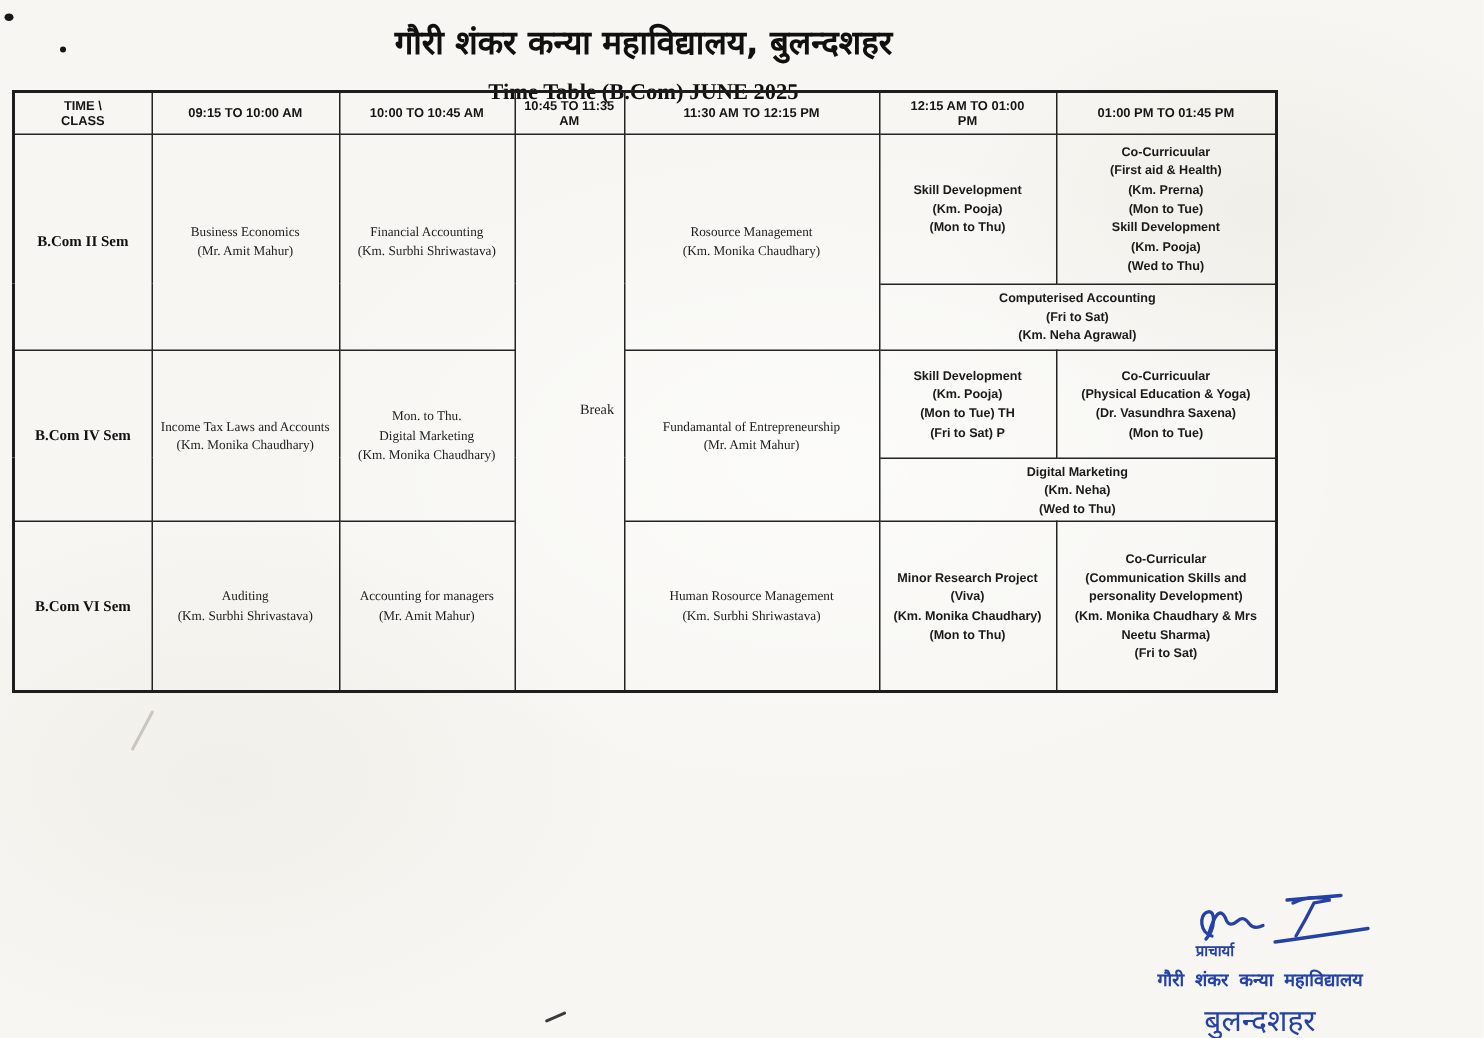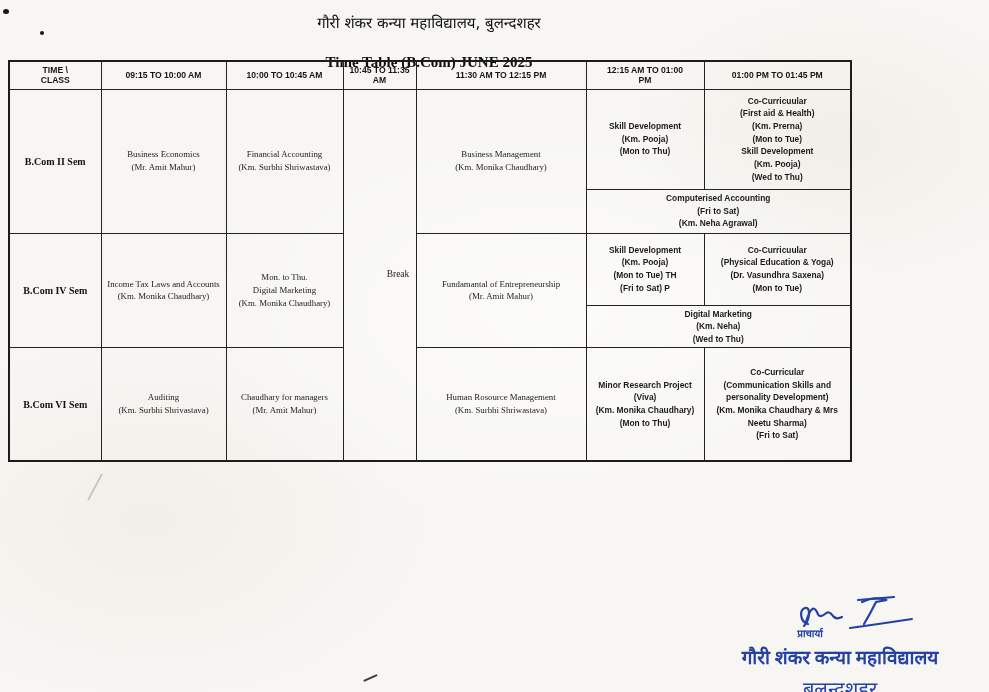--- a/index.html
+++ b/index.html
@@ -9,21 +9,21 @@
     background:
       radial-gradient(ellipse 300px 200px at 85% 20%, rgba(220,216,205,.25), transparent 70%),
       radial-gradient(ellipse 400px 260px at 15% 75%, rgba(215,212,202,.20), transparent 70%),
       radial-gradient(ellipse 500px 300px at 55% 45%, rgba(255,255,255,.6), transparent 75%),
       var(--paper,#f7f6f2);
     font-family:"Liberation Serif", serif;
     color:var(--ink,#1b1b1b);
   }
   .title{
     position:absolute;left:8px;top:12px;width:842px;text-align:center;
-    font-family:"DejaVu Sans", sans-serif;font-weight:normal;font-size:15px;color:#101010;
+    font-family:"DejaVu Sans", sans-serif;font-weight:bold;font-size:22px;color:#101010;
   }
   .subtitle{
     position:absolute;left:8px;top:54px;width:842px;text-align:center;
     font-family:"Liberation Serif", serif;font-weight:bold;font-size:15px;color:#101010;
   }
   table.tt{
     position:absolute;left:8px;top:60px;border-collapse:collapse;table-layout:fixed;
     width:842px;background:transparent;
   }
   table.tt td{
@@ -54,21 +54,21 @@
   .sig{
     position:absolute;left:712px;top:588px;width:256px;text-align:center;
     color:var(--blue,#2442a6);
   }
   .sig-scribble{position:absolute;left:82px;top:0px;}
   .sig-role{
     position:relative;margin-top:38px;margin-left:58px;width:80px;
     font-family:"DejaVu Sans", sans-serif;font-weight:bold;font-size:10px;text-align:center;
   }
   .sig-line1{
-    font-family:Liberation Serif, serif;font-weight:bold;font-size:19px;margin-top:4px;
+    font-family:Liberation Mono, monospace;font-weight:bold;font-size:12px;margin-top:4px;
   }
   .sig-line2{
     font-family:"DejaVu Sans", sans-serif;font-weight:normal;font-size:20px;margin-top:5px;text-align:center;
   }
   
   .dot{position:absolute;background:#161616;border-radius:50%;}
   .dot1{left:3px;top:9px;width:6px;height:5px;}
   .dot2{left:40px;top:31px;width:4px;height:4px;}
   .mark-slash{
     position:absolute;left:94px;top:472px;width:2px;height:30px;background:#c9c6bf;
@@ -115,21 +115,21 @@
 PM</td>
       <td class="hdr">01:00 PM TO 01:45 PM</td>
     </tr>
     <tr class="r1a">
       <td class="cls" rowspan="2">B.Com II Sem</td>
       <td class="serif" rowspan="2">Business Economics
 (Mr. Amit Mahur)</td>
       <td class="serif" rowspan="2">Financial Accounting
 (Km. Surbhi Shriwastava)</td>
       <td class="serif" rowspan="5" style="font-size:9.5px;padding-left:40px;">Break</td>
-      <td class="serif" rowspan="2">Business Management
+      <td class="serif" rowspan="2">Rosource Management
 (Km. Monika Chaudhary)</td>
       <td class="sansb">Skill Development
 (Km. Pooja)
 (Mon to Thu)</td>
       <td class="sansb">Co-Curricuular
 (First aid &amp; Health)
 (Km. Prerna)
 (Mon to Tue)
 Skill Development
 (Km. Pooja)
@@ -160,21 +160,21 @@
     </tr>
     <tr class="r2b">
       <td class="sansb" colspan="2">Digital Marketing
 (Km. Neha)
 (Wed to Thu)</td>
     </tr>
     <tr class="r3">
       <td class="cls">B.Com VI Sem</td>
       <td class="serif">Auditing
 (Km. Surbhi Shrivastava)</td>
-      <td class="serif">Chaudhary for managers
+      <td class="serif">Accounting for managers
 (Mr. Amit Mahur)</td>
       <td class="serif">Human Rosource Management
 (Km. Surbhi Shriwastava)</td>
       <td class="sansb">Minor Research Project
 (Viva)
 (Km. Monika Chaudhary)
 (Mon to Thu)</td>
       <td class="sansb">Co-Curricular
 (Communication Skills and personality Development)
 (Km. Monika Chaudhary &amp; Mrs Neetu Sharma)

